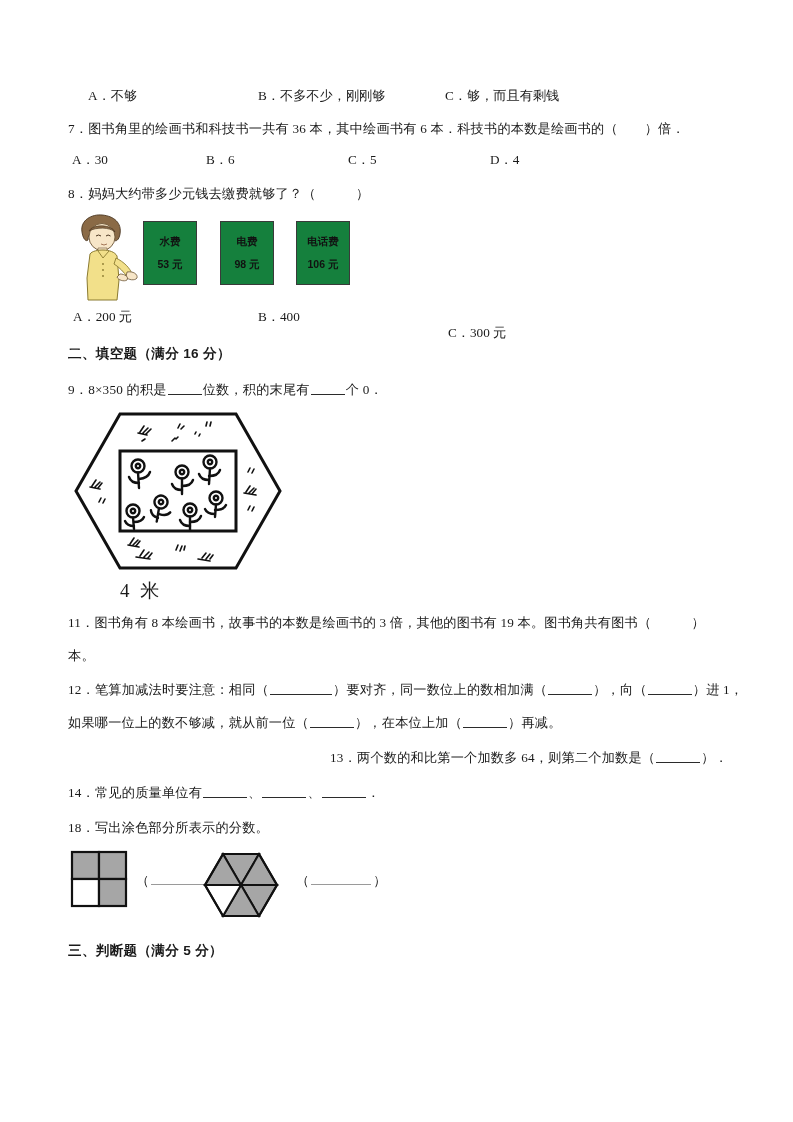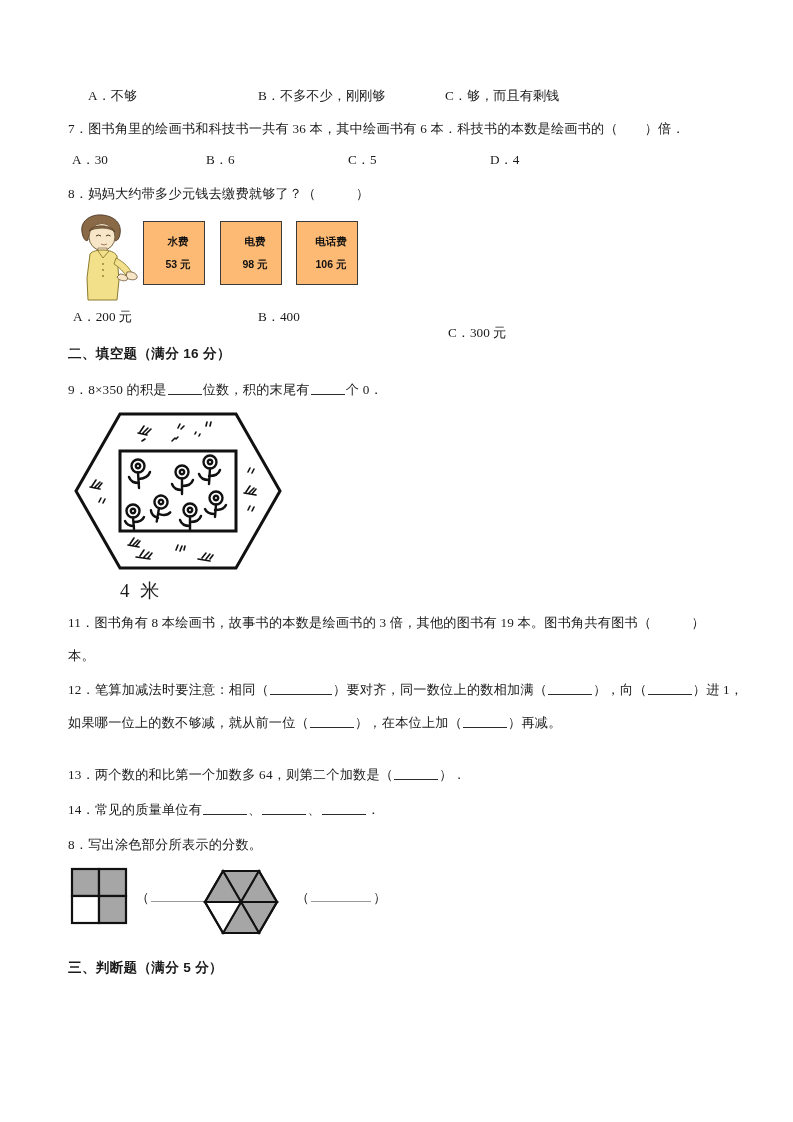--- a/index.html
+++ b/index.html
@@ -68,27 +68,26 @@
     top: 0px;
     width: 70px;
     height: 92px;
   }
   .bill {
     position: absolute;
     top: 9px;
     width: 52px;
     height: 62px;
     border: 1.6px solid #3a3a3a;
-    background: #fdba74;
+    background: #15803d;
     text-align: center;
     font-family: "Liberation Sans", "DejaVu Sans", sans-serif;
     font-size: 10.5px;
     line-height: 1.15;
     color: #111;
-    padding-left: 8px;
   }
   .bill .t1 { margin-top: 13px; font-weight: bold; }
   .bill .t2 { margin-top: 11px; font-weight: bold; }
 
   
   .fig10 { position: relative; height: 205px; }
   .fig10 .cap {
     position: absolute;
     left: 52px;
     top: 172px;
@@ -289,30 +288,30 @@
     <div class="qline" style="margin-top:2px;">11．图书角有 8 本绘画书，故事书的本数是绘画书的 3 倍，其他的图书有 19 本。图书角共有图书（　　　）</div>
     <div class="qline" style="margin-top:13px;">本。</div>
 
     <div class="qline" style="margin-top:14px;">
       <span>12．笔算加减法时要注意：相同（</span><span class="blank-l"></span><span>）要对齐，同一数位上的数相加满（</span><span class="blank-m"></span><span>），向（</span><span class="blank-m"></span><span>）进 1，</span>
     </div>
     <div class="qline" style="margin-top:13px;">
       <span>如果哪一位上的数不够减，就从前一位（</span><span class="blank-m"></span><span>），在本位上加（</span><span class="blank-m"></span><span>）再减。</span>
     </div>
 
-    <div class="qline" style="margin-top:32px;">
+    <div class="qline" style="margin-top:15px;text-align:right;">
       <span>13．两个数的和比第一个加数多 64，则第二个加数是（</span><span class="blank-m"></span><span>）．</span>
     </div>
 
     <div class="qline" style="margin-top:15px;">
       <span>14．常见的质量单位有</span><span class="blank-m"></span><span>、</span><span class="blank-m"></span><span>、</span><span class="blank-m"></span><span>．</span>
     </div>
 
 
-    <div class="qline" style="margin-top:15px;">8．写出涂色部分所表示的分数。</div>
+    <div class="qline" style="margin-top:15px;">18．写出涂色部分所表示的分数。</div>
 
     <div class="fig16" style="margin-top:12px;">
 
       <svg style="position:absolute;left:2px;top:0;" width="58" height="60" viewBox="0 0 58 60">
         <rect x="2" y="2" width="27" height="27" fill="#a6a6a6" stroke="#111" stroke-width="2.2"></rect>
         <rect x="29" y="2" width="27" height="27" fill="#a6a6a6" stroke="#111" stroke-width="2.2"></rect>
         <rect x="2" y="29" width="27" height="27" fill="#ffffff" stroke="#111" stroke-width="2.2"></rect>
         <rect x="29" y="29" width="27" height="27" fill="#a6a6a6" stroke="#111" stroke-width="2.2"></rect>
       </svg>
 

